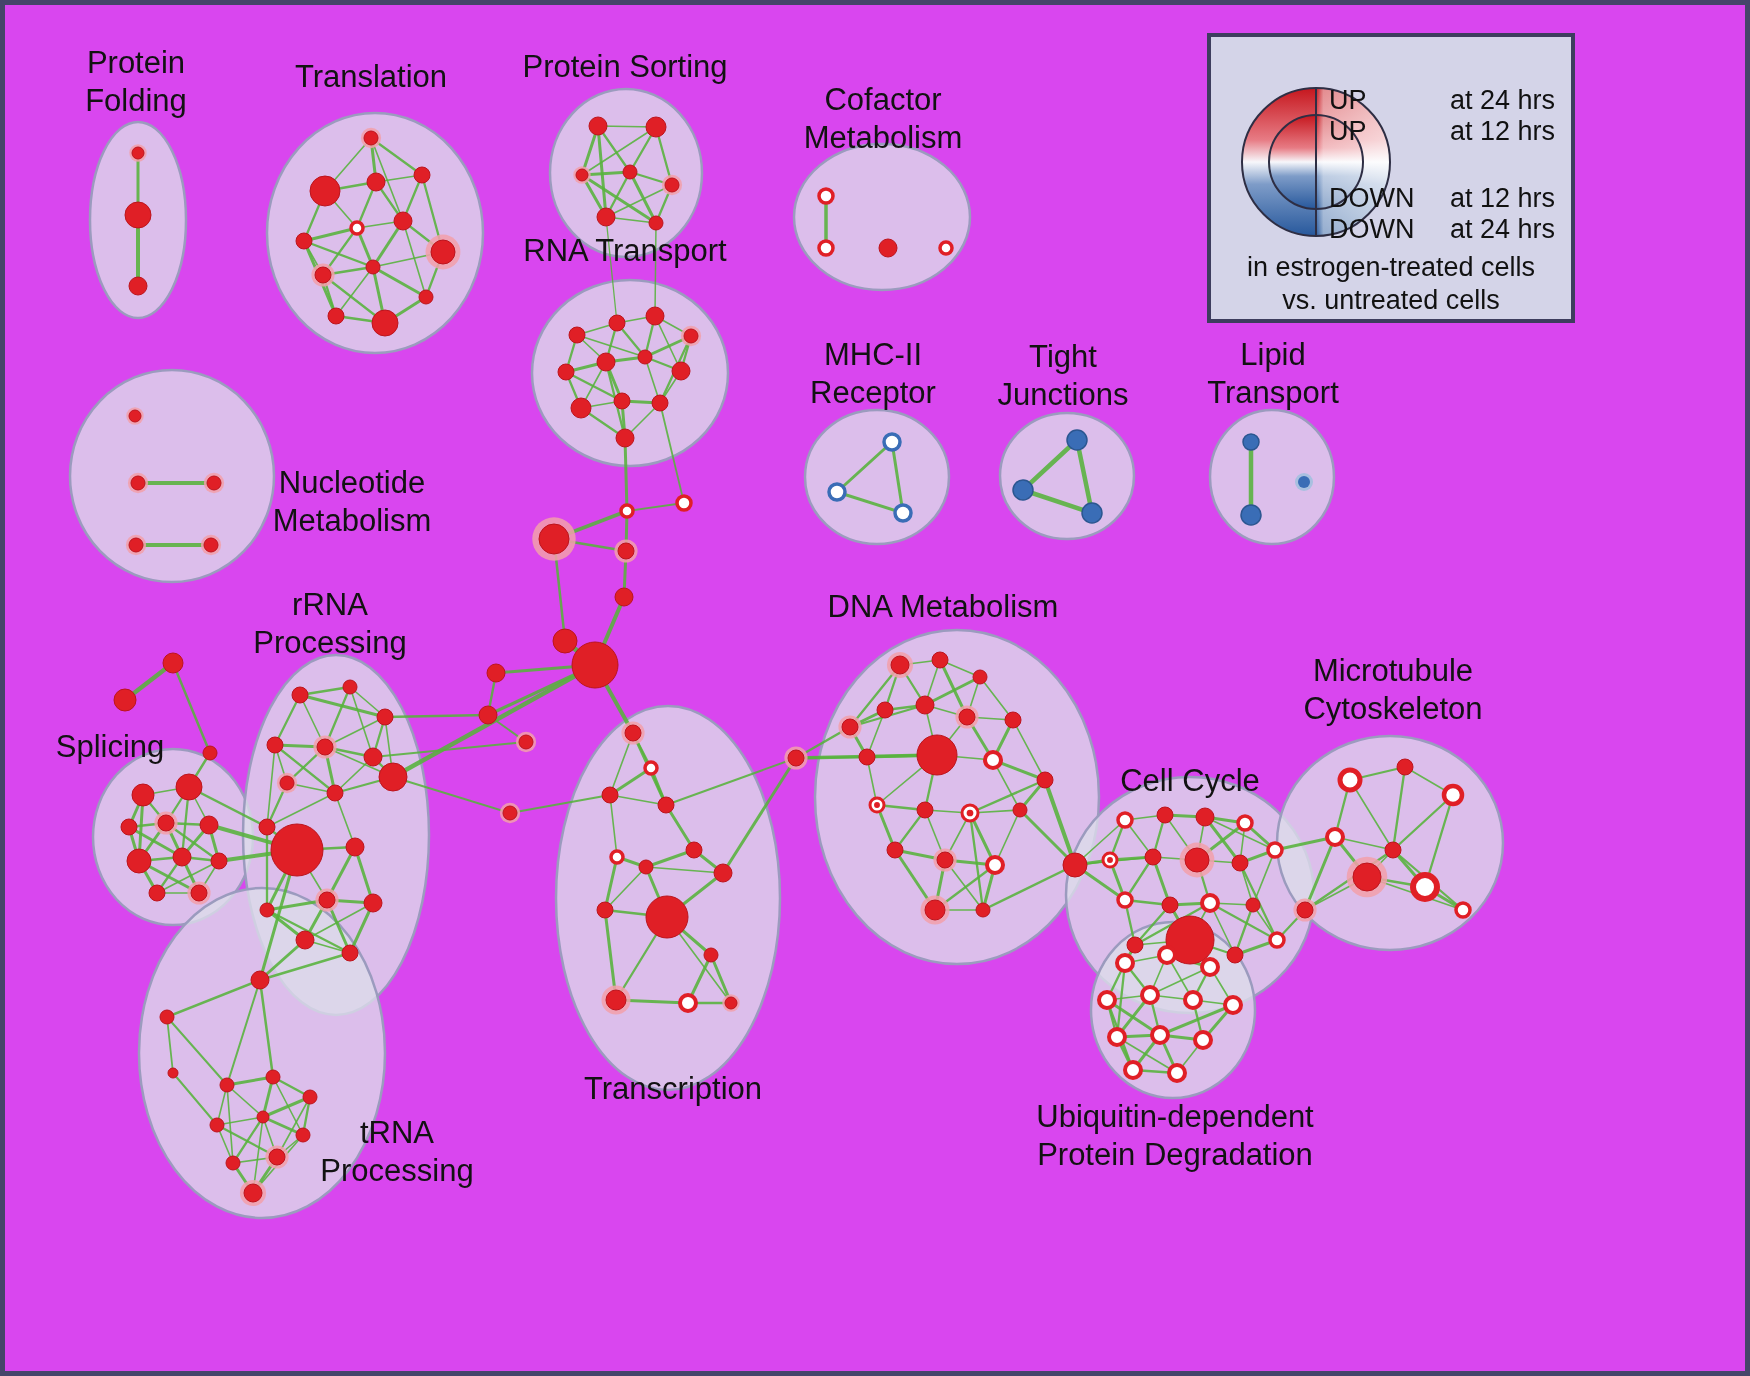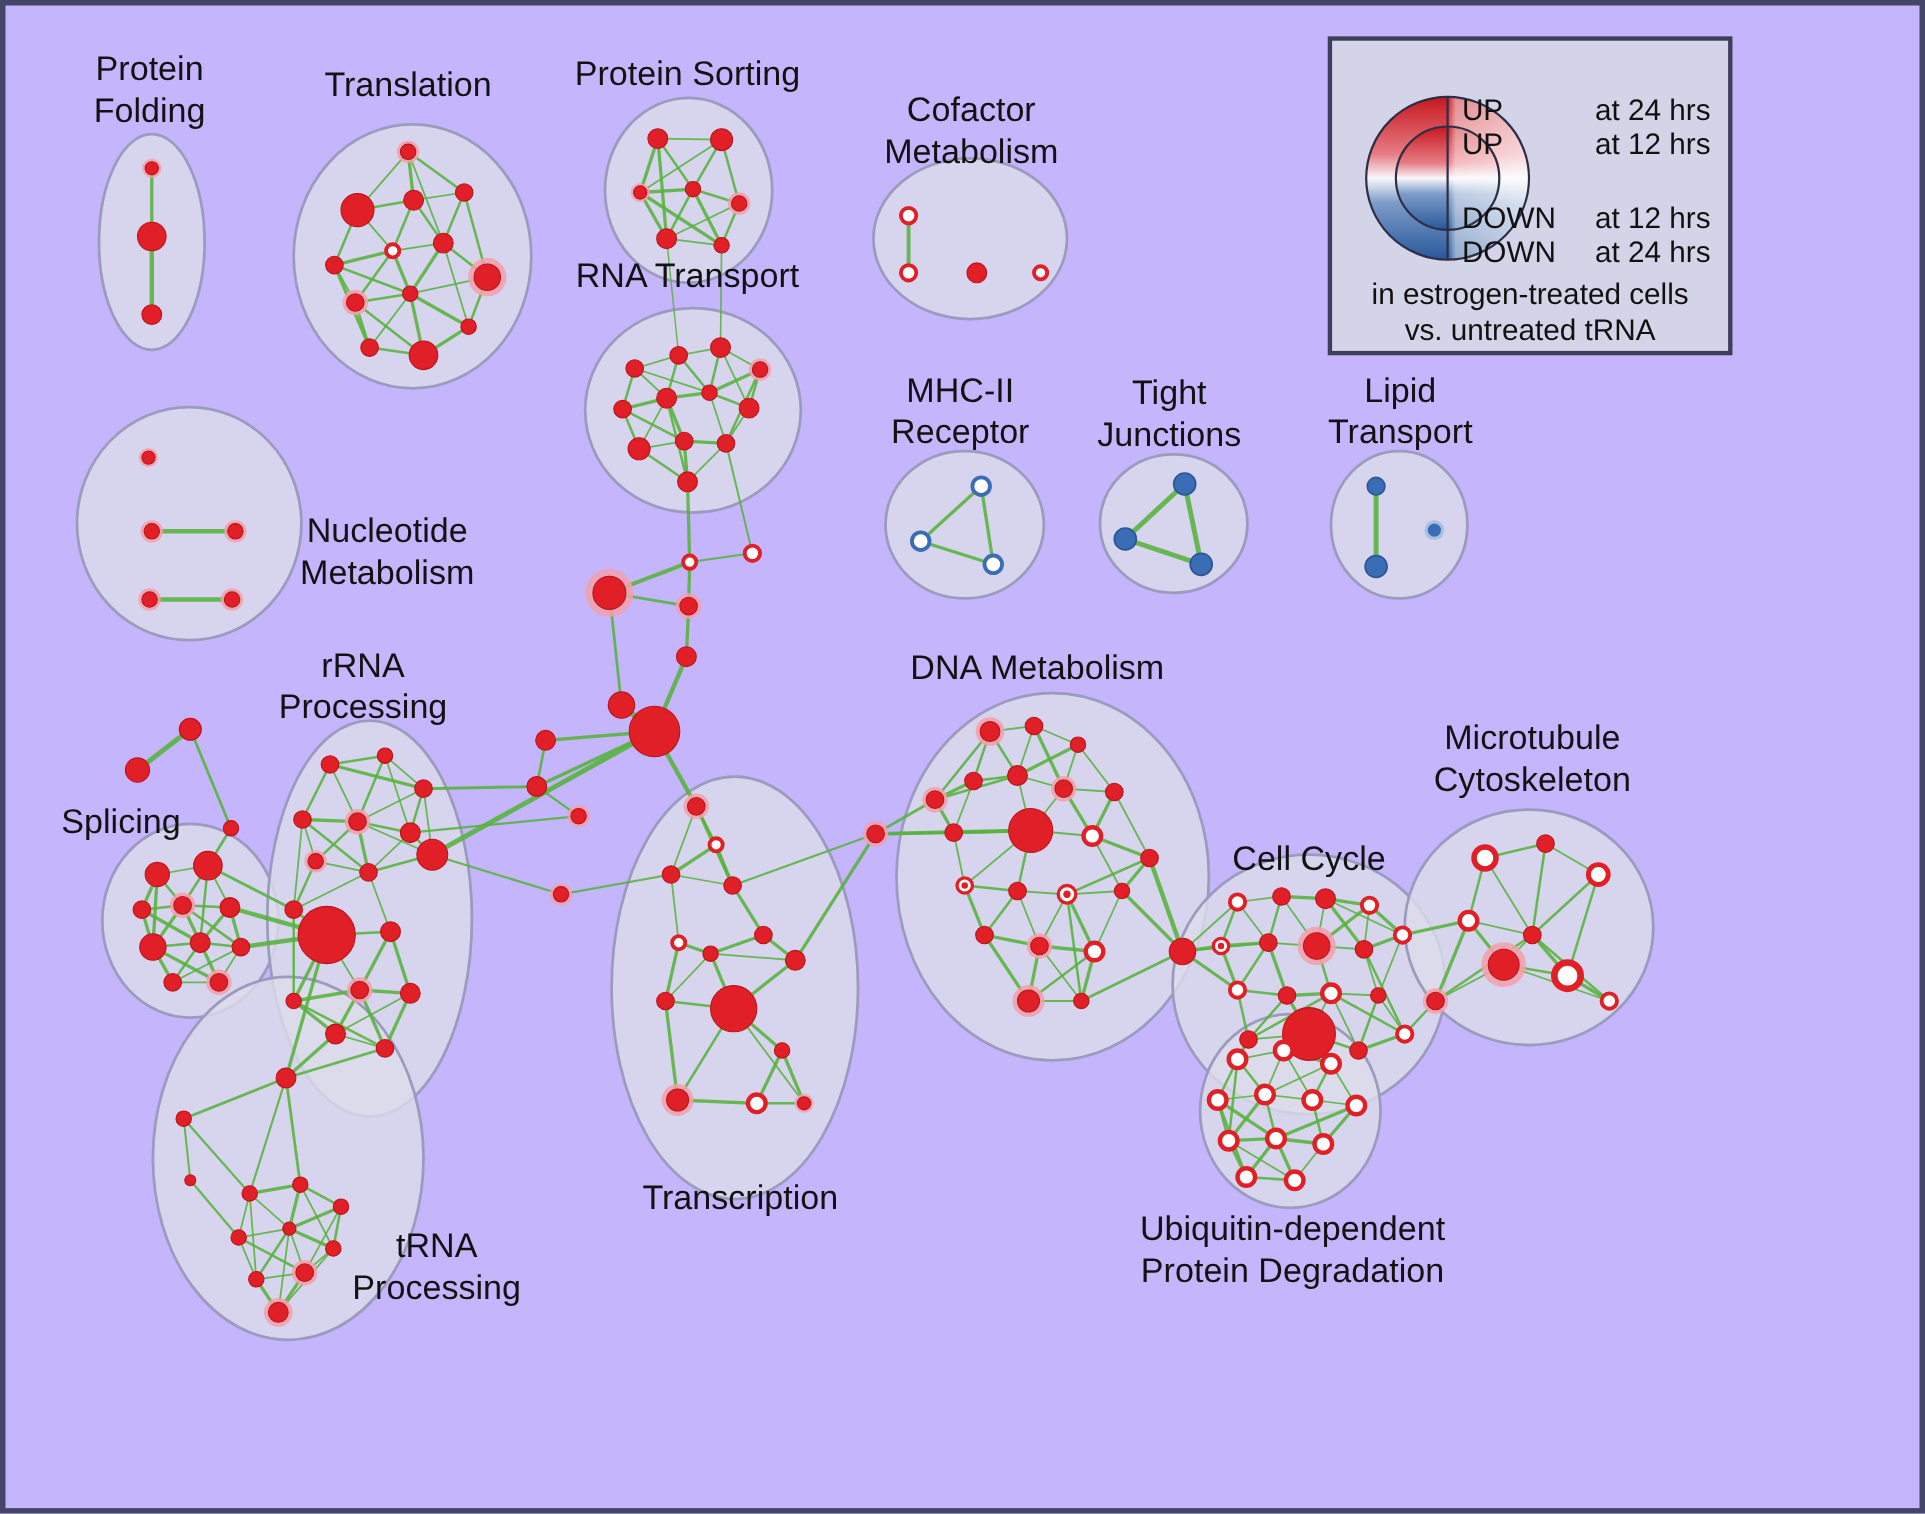--- a/index.html
+++ b/index.html
@@ -1,19 +1,19 @@
 <!DOCTYPE html>
 <html><head>
 <meta charset="utf-8">
 <style>
   html,body{margin:0;padding:0;background:#9a9ab8;}
   .canvas{
     position:relative;
     width:1750px;height:1376px;
-    background:#c4b5fd;
+    background:#d946ef;
     border:5px solid #45456a;
     box-sizing:border-box;
     overflow:hidden;
     font-family:"Liberation Sans", sans-serif;
   }
   #network{position:absolute;left:0;top:0;}
   .legend{
     position:absolute;
     left:1166px;top:28px;width:368px;height:290px;
     background:#d4d4e8;
@@ -1091,16 +1091,16 @@
       <span>DOWN</span>
       <span>at 12 hrs</span>
     </div>
     <div class="lg-row" style="top:177px">
       <span>DOWN</span>
       <span>at 24 hrs</span>
     </div>
 
     <div class="lg-caption">
       <div>in estrogen-treated cells</div>
-      <div>vs. untreated tRNA</div>
+      <div>vs. untreated cells</div>
     </div>
   </div>
 </div>
 
 </body></html>

